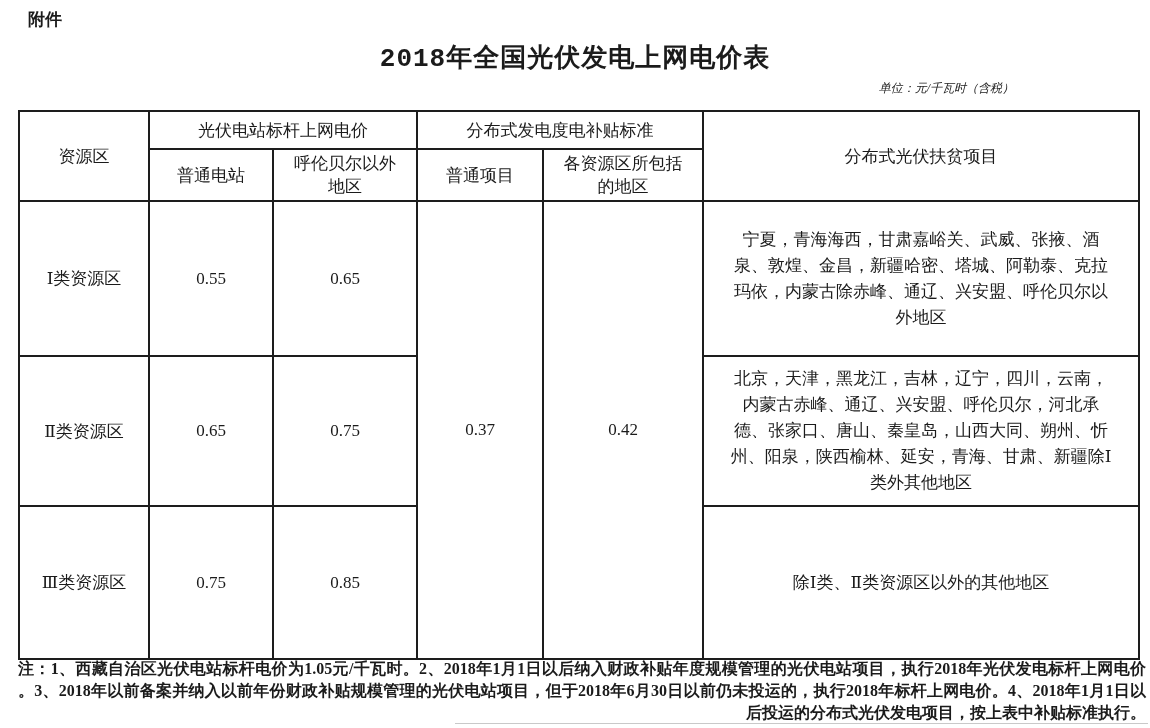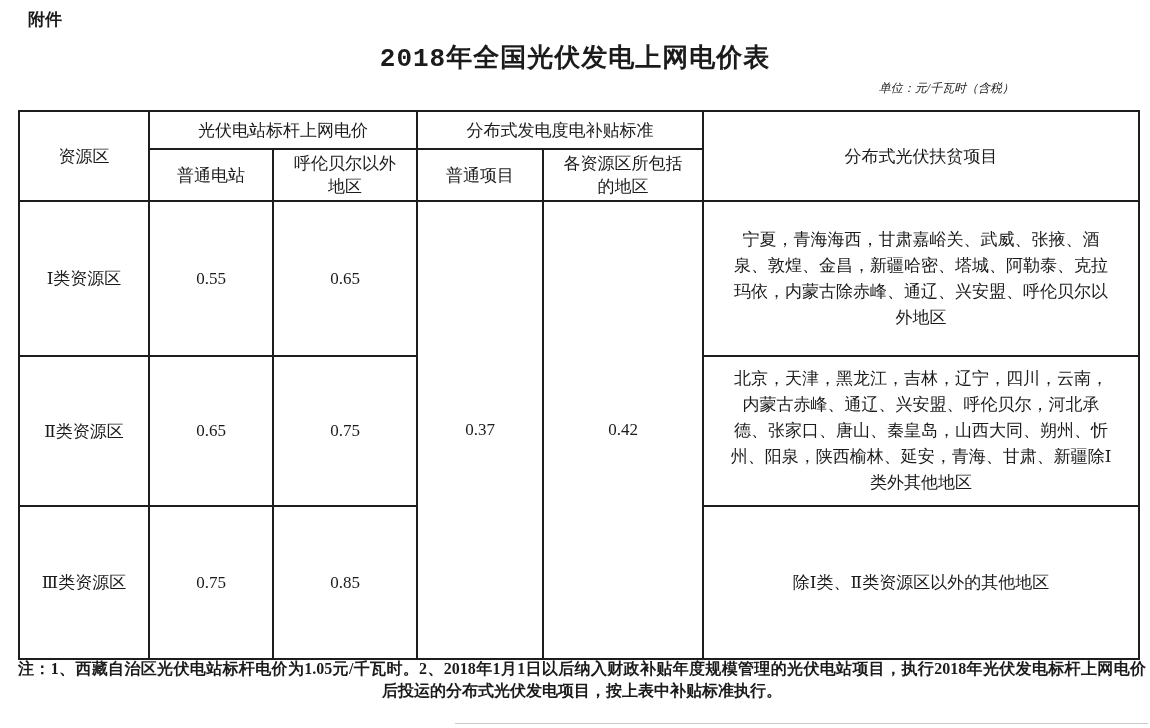--- a/index.html
+++ b/index.html
@@ -48,21 +48,21 @@
   td.region {
     text-align: justify; text-align-last: center;
     font-size: 17px; line-height: 26px;
     padding: 4px 24px;
   }
   .notes {
     position: absolute; left: 18px; top: 658px; width: 1128px;
     font-size: 16px; line-height: 22px; font-weight: bold;
   }
   .notes .note-line-justify { text-align: justify; text-align-last: justify; }
-  .notes .note-line-plain { text-align: center; }
+  .notes .note-line-plain { text-align: right; }
   .scan-edge-line {
     position: absolute; top: 723px; left: 455px; width: 693px; height: 1px;
     background: #c9c9c9;
   }
 </style>
 </head>
 <body>
 
 <div class="attachment">附件</div>
 
@@ -110,16 +110,17 @@
       <td class="zone">Ⅲ类资源区</td>
       <td class="val">0.75</td>
       <td class="val">0.85</td>
       <td class="region">除Ⅰ类、Ⅱ类资源区以外的其他地区</td>
     </tr>
   </tbody>
 </table>
 
 <div class="notes">
   <div class="note-line-justify">注：1、西藏自治区光伏电站标杆电价为1.05元/千瓦时。2、2018年1月1日以后纳入财政补贴年度规模管理的光伏电站项目，执行2018年光伏发电标杆上网电价</div>
+  <div class="note-line-justify">。3、2018年以前备案并纳入以前年份财政补贴规模管理的光伏电站项目，但于2018年6月30日以前仍未投运的，执行2018年标杆上网电价。4、2018年1月1日以</div>
   <div class="note-line-plain">后投运的分布式光伏发电项目，按上表中补贴标准执行。</div>
 </div>
 
 <div class="scan-edge-line"></div>
 
 </body></html>

